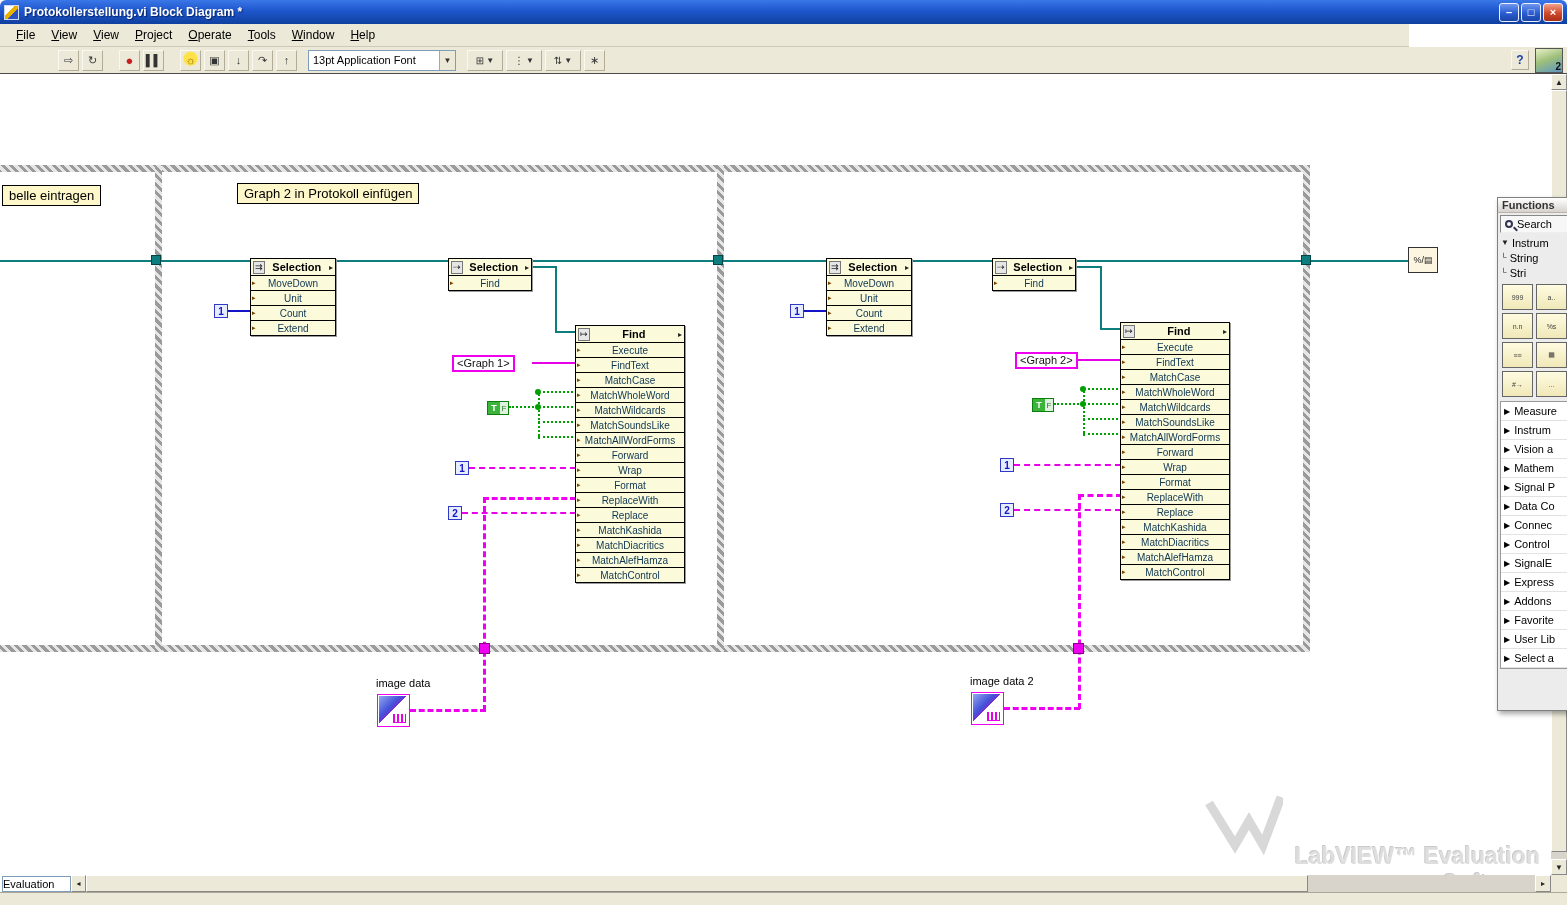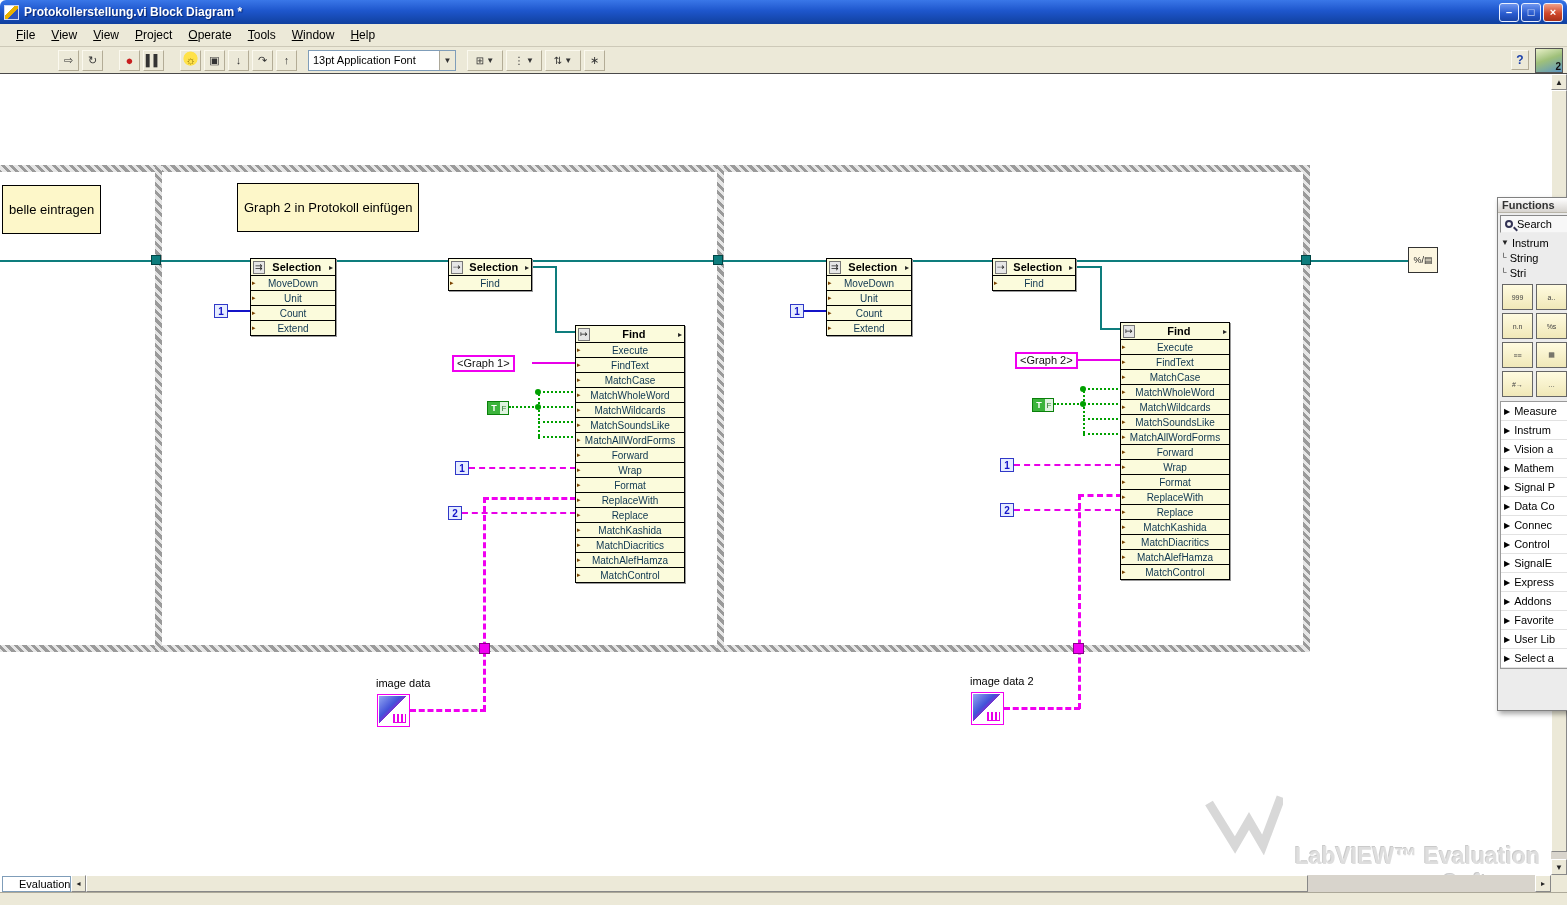--- a/index.html
+++ b/index.html
@@ -12,21 +12,21 @@
     border-radius:6px 6px 0 0;display:flex;align-items:center;padding:0 4px;gap:5px}
   .app-icon{width:15px;height:15px;border:1px solid #cfd8f5;background:
     linear-gradient(135deg,#fff 0 38%,#e8b000 38% 58%,#2a52be 58%)}
   .title-text{color:#fff;font-weight:bold;font-size:12px;text-shadow:1px 1px 1px #04226b}
   .win-btns{margin-left:auto;display:flex;gap:2px}
   .win-btn{width:20px;height:19px;border:1px solid #eaf0ff;border-radius:3px;color:#fff;
     font-size:11px;font-weight:bold;display:flex;align-items:center;justify-content:center;
     background:linear-gradient(180deg,#6f96ef 0%,#2a5cd0 55%,#1a44a8 100%)}
   .win-btn.close{background:linear-gradient(180deg,#f0a088 0%,#d0482a 55%,#a83018 100%)}
 
-  .menubar{position:absolute;left:0;top:24px;width:1567px;height:23px;z-index:50;
+  .menubar{position:absolute;left:0;top:24px;width:1409px;height:23px;z-index:50;
     background:#ece9d8;border-bottom:1px solid #cdc9b8;display:flex;align-items:center;padding-left:8px}
   .menu-item{display:inline-block;padding:2px 8px;font-size:12px}
   .menu-item::first-letter{text-decoration:underline}
 
   .toolbar{position:absolute;left:0;top:47px;width:1567px;height:27px;z-index:50;
     background:#ece9d8;border-bottom:1px solid #4a4a4a;display:flex;align-items:center;padding-left:58px;gap:3px}
   .tb-btn{width:21px;height:21px;border:1px solid;border-color:#fbf9ef #b3ac96 #b3ac96 #fbf9ef;
     background:#ece9d8;display:flex;align-items:center;justify-content:center;font-size:11px;color:#333}
   .tb-gap{width:10px}
   .tb-red{color:#c81e1e;font-size:13px}
@@ -44,21 +44,21 @@
   .vi-icon{width:28px;height:25px;border:1px solid #555;position:relative;
     background:linear-gradient(160deg,#e8f0c8 0%,#9fc07a 45%,#5c96c2 100%)}
   .vi-icon .badge{position:absolute;right:1px;bottom:0;font-size:10px;font-weight:bold;color:#111}
 
   
   .seq-frame{position:absolute;z-index:1;border:7px solid transparent;
     border-image:repeating-linear-gradient(45deg,#9a9a9a 0 3px,#e6e6e6 3px 6px) 7}
   .seq-divider{position:absolute;z-index:1;width:7px;
     background:repeating-linear-gradient(45deg,#9a9a9a 0 3px,#e6e6e6 3px 6px)}
   .free-label{position:absolute;z-index:6;background:#fdf7c9;border:1px solid #000;
-    font-size:13px;padding:16px 6px;white-space:nowrap}
+    font-size:13px;padding:2px 6px;white-space:nowrap}
   .text-label{position:absolute;z-index:6;font-size:11px;white-space:nowrap}
   .wire{position:absolute;z-index:3}
   .tunnel{position:absolute;z-index:4;border:1px solid #044}
   .jdot{position:absolute;z-index:4;width:6px;height:6px;border-radius:50%;background:#00a000}
 
   .pnode{position:absolute;z-index:6;background:#fbfbdc;border:1px solid #000;box-shadow:1px 1px 0 #9a9a9a}
   .pn-header{display:flex;align-items:center;height:16px;padding:0 2px;gap:2px}
   .pn-icon{font-size:9px;line-height:11px;background:#e6e6e6;border:1px solid #777;padding:0 1px;color:#222}
   .pn-title{flex:1;text-align:center;font-size:11px;font-weight:bold}
   .pn-arrow{font-size:8px;color:#222}
@@ -104,21 +104,21 @@
 
   
   .wm{position:absolute;left:1205px;top:793px;display:flex;align-items:flex-start;gap:8px;z-index:0}
   .wm-name{font-size:19px;font-weight:bold;letter-spacing:2px;color:#d6d6d6;line-height:21px;
     text-shadow:1px 1px 0 #fff}
   .wm-tagline{position:absolute;left:1195px;top:843px;width:345px;text-align:right;z-index:0;
     font-size:23px;font-weight:bold;color:#dedede;text-shadow:1px 1px 0 #fff,-1px -1px 0 #cacaca}
 
   
   .eval-box{position:absolute;left:2px;top:876px;width:69px;height:16px;z-index:30;background:#fff;
-    border:1px solid #7f9db9;font-size:11px;padding-left:16px;line-height:14px}
+    border:1px solid #7f9db9;font-size:11px;padding-left:0;line-height:14px}
   .sb-btn{position:absolute;z-index:31;background:#ece9d8;border:1px solid;
     border-color:#fff #888 #888 #fff;display:flex;align-items:center;justify-content:center;font-size:8px;color:#222}
   .sb-track{position:absolute;z-index:30;background:#d8d4cc}
   .sb-thumb{position:absolute;z-index:31;background:#ece9d8;border:1px solid;border-color:#fff #888 #888 #fff}
   .corner{position:absolute;z-index:30;background:#ece9d8}
   .bottom-strip{position:absolute;left:0;top:892px;width:1567px;height:13px;background:#ece9d8;
     border-top:1px solid #aca899;z-index:29}
 </style>
 </head>
 <body>

